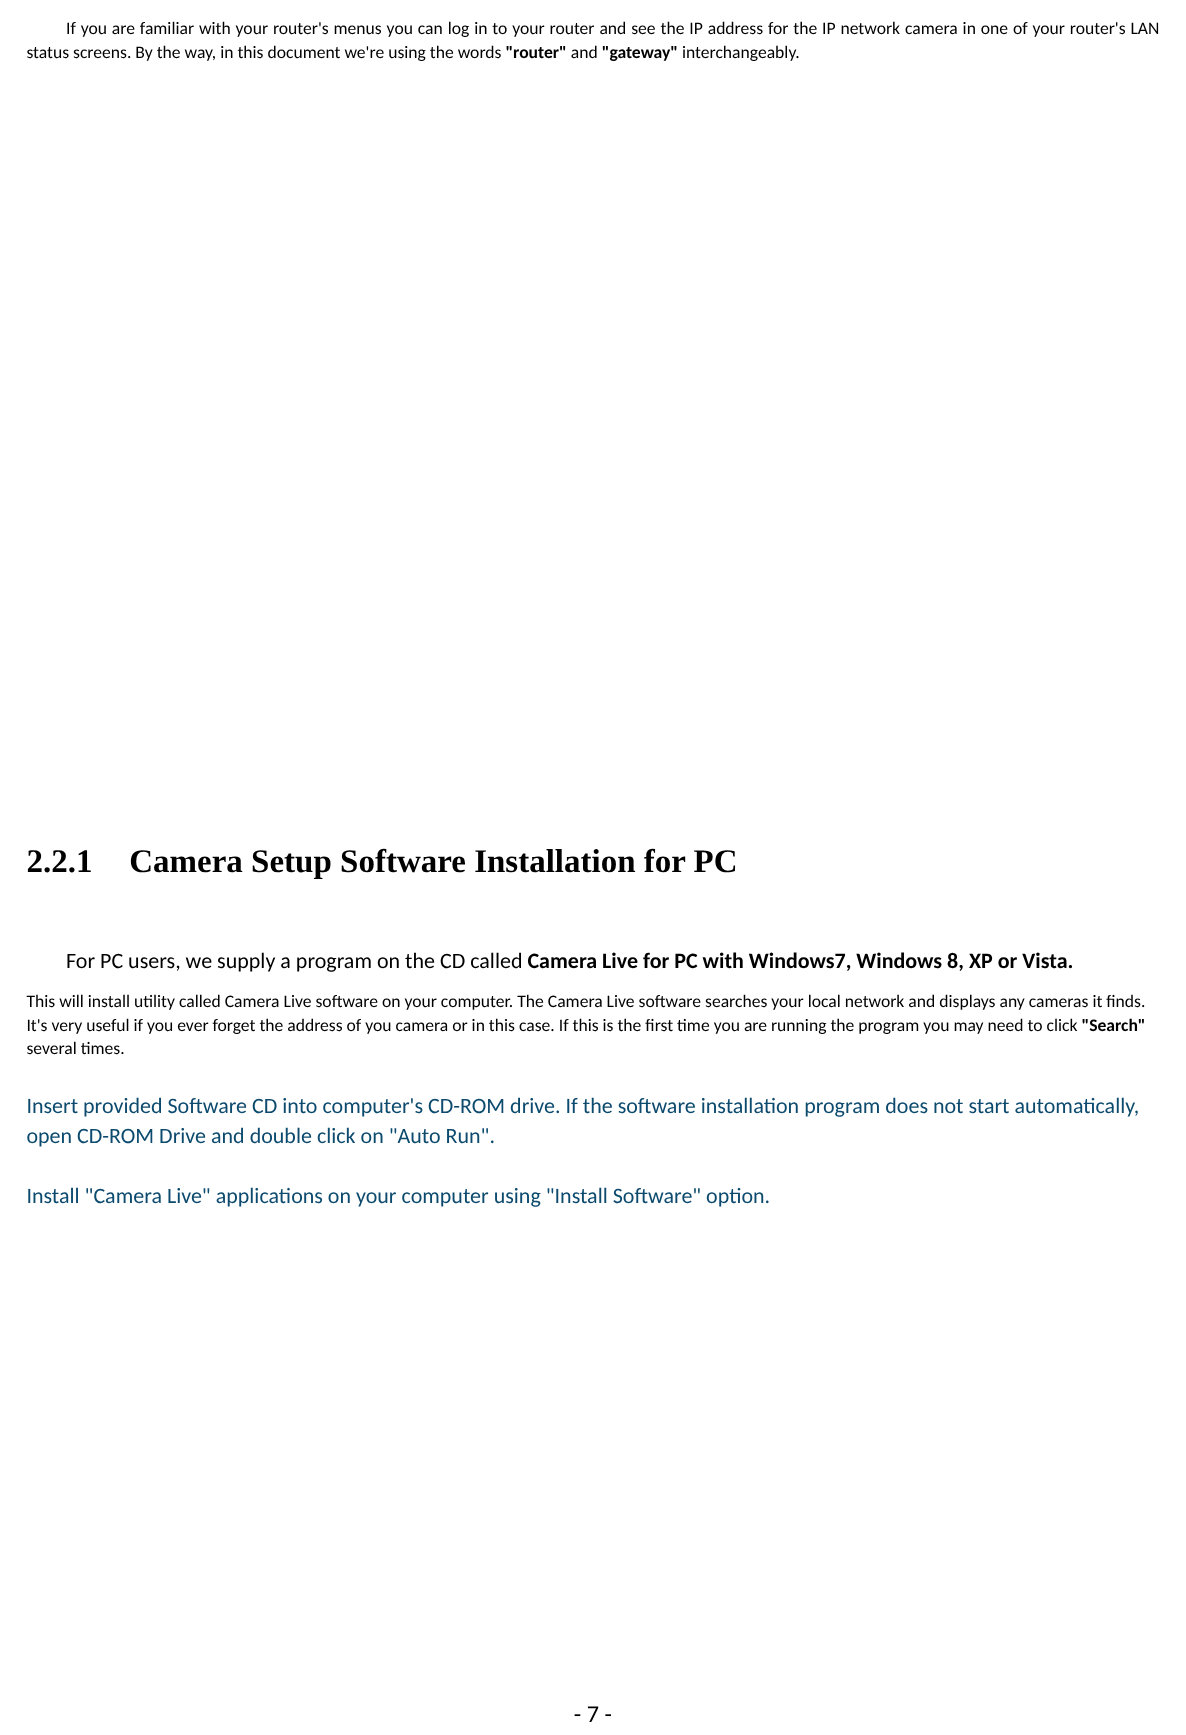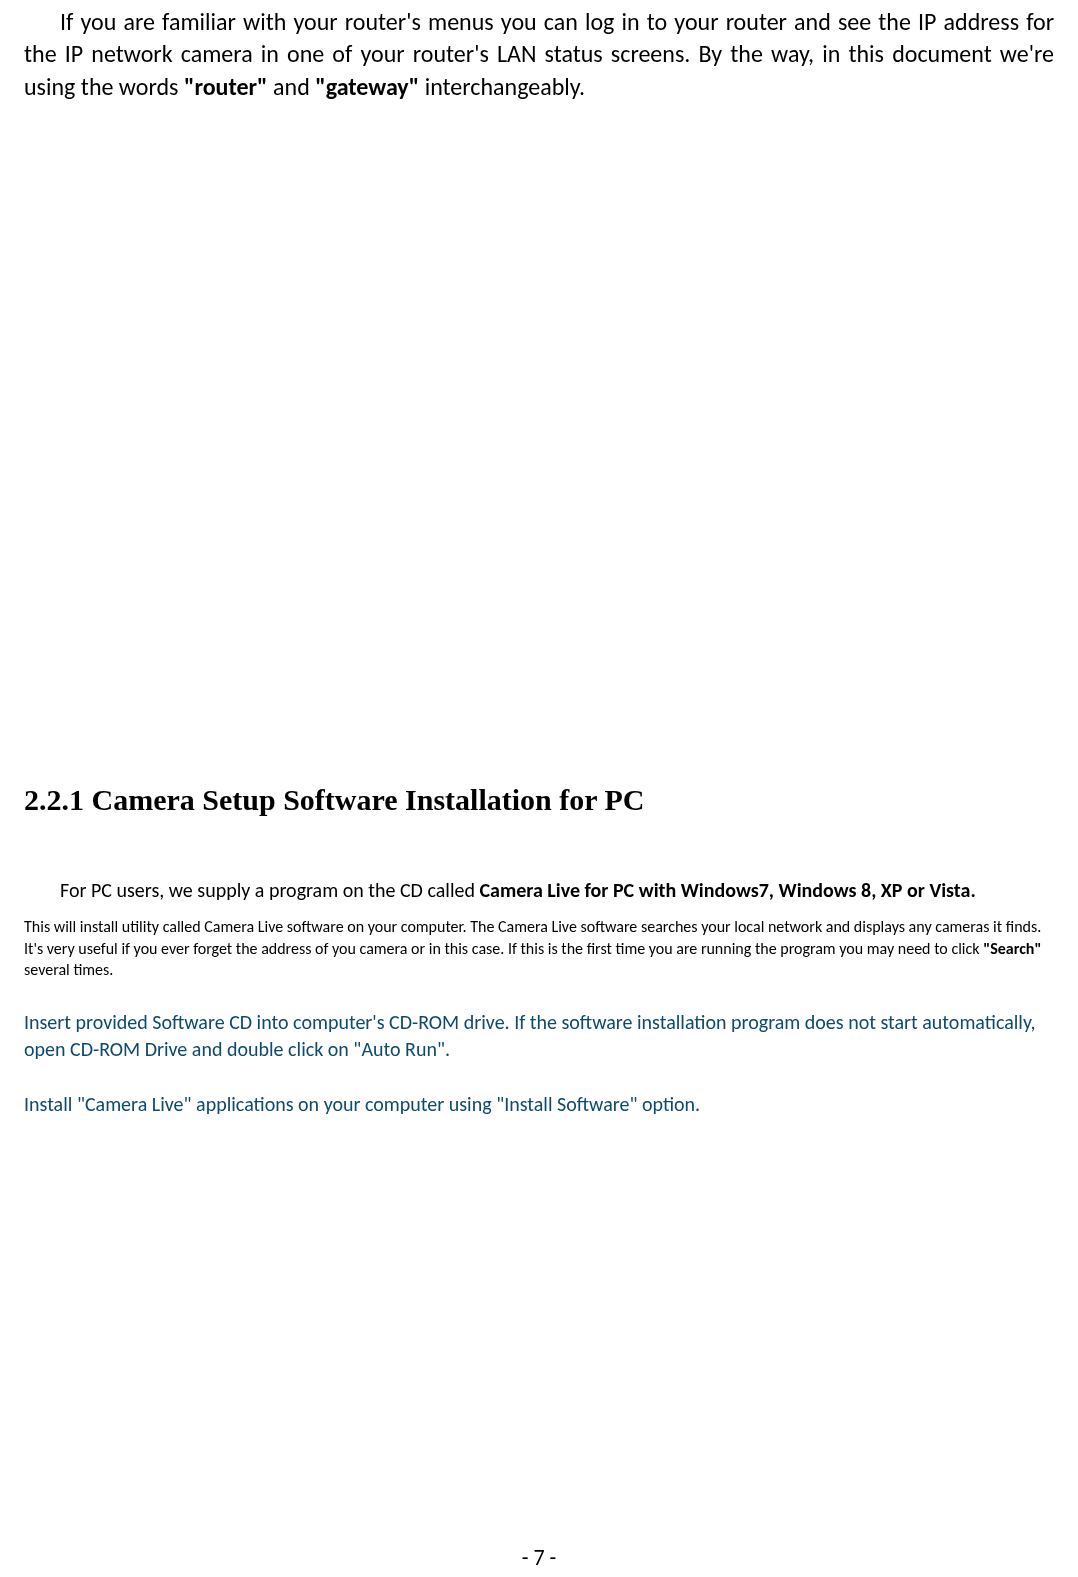--- a/index.html
+++ b/index.html
@@ -12,44 +12,46 @@
       height: 1577px;
       background: #ffffff;
       font-family: Calibri, "Segoe UI", Arial, sans-serif;
       position: relative;
       color: #000000;
     }
     .page-container {
       padding: 0 24px;
     }
     .top-paragraph {
-      font-size: 24px;
+      font-size: 16px;
       line-height: 1.35;
       text-align: justify;
-      margin-top: 6px;
+      margin-top: 16px;
     }
     .top-paragraph .indent {
       display: inline-block;
       width: 36px;
     }
     .bold {
       font-weight: bold;
     }
     .section-heading {
       font-family: "Times New Roman", Times, serif;
       font-weight: bold;
       font-size: 30px;
       margin-top: 680px;
       margin-bottom: 60px;
     }
     .section-heading .section-number {
       display: inline-block;
+      margin-top: 28px;
     }
     .section-heading .section-title {
       display: inline-block;
+      margin-left: 26px;
     }
     .body-paragraph {
       font-size: 20px;
       line-height: 1.35;
       margin-bottom: 12px;
     }
     .body-paragraph .indent {
       display: inline-block;
       width: 36px;
     }

